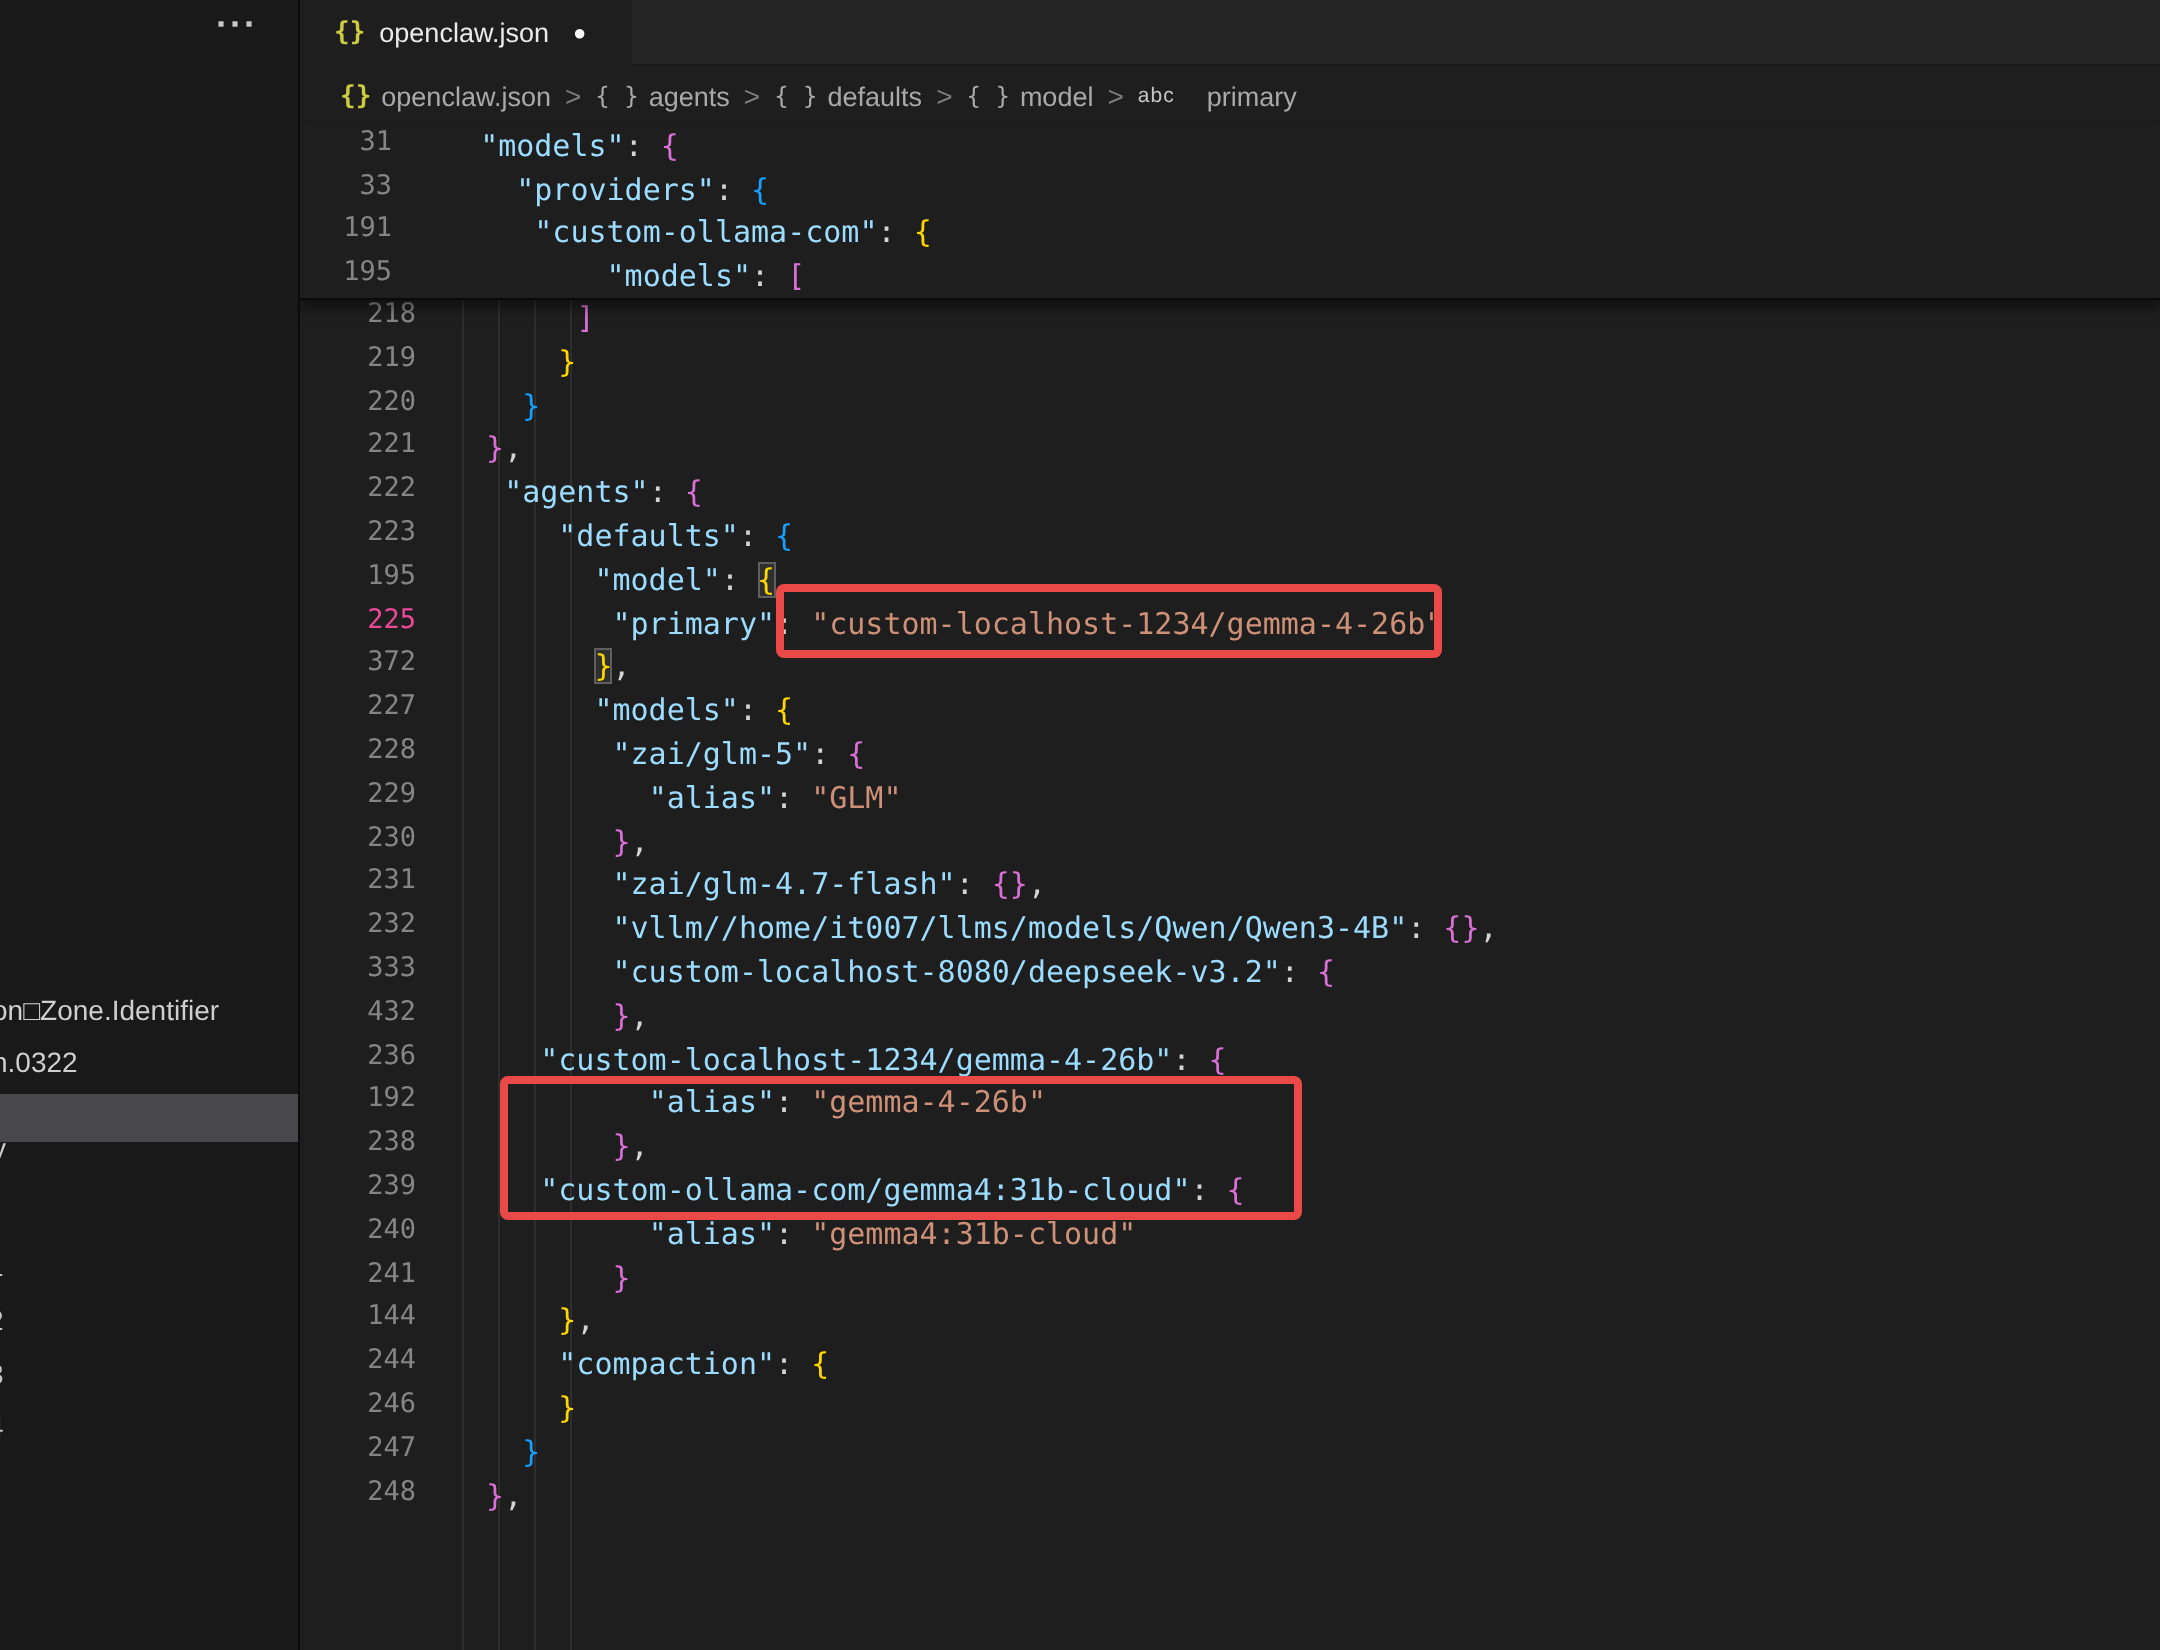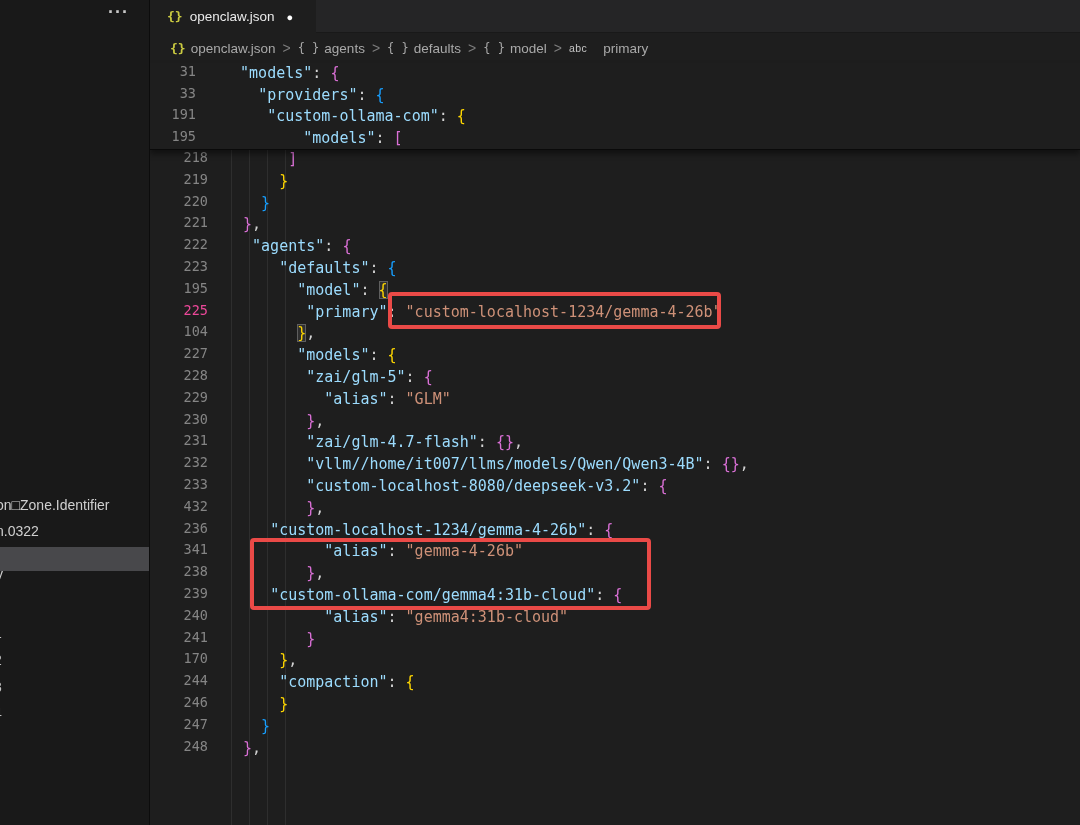--- a/index.html
+++ b/index.html
@@ -171,21 +171,21 @@
       </div>
       <div class="code-row">
         <div class="gutter">195</div>
         <pre class="code-text"><span>       </span><span class="key">"model"</span><span class="punc">: </span><span class="b1 match">{</span></pre>
       </div>
       <div class="code-row">
         <div class="gutter active">225</div>
         <pre class="code-text"><span>        </span><span class="key">"primary"</span><span class="punc">: </span><span class="str">"custom-localhost-1234/gemma-4-26b"</span></pre>
       </div>
       <div class="code-row">
-        <div class="gutter">104</div>
+        <div class="gutter">372</div>
         <pre class="code-text"><span>       </span><span class="b1 match">}</span><span class="punc">,</span></pre>
       </div>
       <div class="code-row">
         <div class="gutter">227</div>
         <pre class="code-text"><span>       </span><span class="key">"models"</span><span class="punc">: </span><span class="b1">{</span></pre>
       </div>
       <div class="code-row">
         <div class="gutter">228</div>
         <pre class="code-text"><span>        </span><span class="key">"zai/glm-5"</span><span class="punc">: </span><span class="b2">{</span></pre>
       </div>
@@ -199,53 +199,53 @@
       </div>
       <div class="code-row">
         <div class="gutter">231</div>
         <pre class="code-text"><span>        </span><span class="key">"zai/glm-4.7-flash"</span><span class="punc">: </span><span class="b2">{}</span><span class="punc">,</span></pre>
       </div>
       <div class="code-row">
         <div class="gutter">232</div>
         <pre class="code-text"><span>        </span><span class="key">"vllm//home/it007/llms/models/Qwen/Qwen3-4B"</span><span class="punc">: </span><span class="b2">{}</span><span class="punc">,</span></pre>
       </div>
       <div class="code-row">
-        <div class="gutter">233</div>
+        <div class="gutter">333</div>
         <pre class="code-text"><span>        </span><span class="key">"custom-localhost-8080/deepseek-v3.2"</span><span class="punc">: </span><span class="b2">{</span></pre>
       </div>
       <div class="code-row">
         <div class="gutter">432</div>
         <pre class="code-text"><span>        </span><span class="b2">}</span><span class="punc">,</span></pre>
       </div>
       <div class="code-row">
         <div class="gutter">236</div>
         <pre class="code-text"><span>    </span><span class="key">"custom-localhost-1234/gemma-4-26b"</span><span class="punc">: </span><span class="b2">{</span></pre>
       </div>
       <div class="code-row">
-        <div class="gutter">341</div>
+        <div class="gutter">192</div>
         <pre class="code-text"><span>          </span><span class="key">"alias"</span><span class="punc">: </span><span class="str">"gemma-4-26b"</span></pre>
       </div>
       <div class="code-row">
         <div class="gutter">238</div>
         <pre class="code-text"><span>        </span><span class="b2">}</span><span class="punc">,</span></pre>
       </div>
       <div class="code-row">
         <div class="gutter">239</div>
         <pre class="code-text"><span>    </span><span class="key">"custom-ollama-com/gemma4:31b-cloud"</span><span class="punc">: </span><span class="b2">{</span></pre>
       </div>
       <div class="code-row">
         <div class="gutter">240</div>
         <pre class="code-text"><span>          </span><span class="key">"alias"</span><span class="punc">: </span><span class="str">"gemma4:31b-cloud"</span></pre>
       </div>
       <div class="code-row">
         <div class="gutter">241</div>
         <pre class="code-text"><span>        </span><span class="b2">}</span></pre>
       </div>
       <div class="code-row">
-        <div class="gutter">170</div>
+        <div class="gutter">144</div>
         <pre class="code-text"><span>     </span><span class="b1">}</span><span class="punc">,</span></pre>
       </div>
       <div class="code-row">
         <div class="gutter">244</div>
         <pre class="code-text"><span>     </span><span class="key">"compaction"</span><span class="punc">: </span><span class="b1">{</span></pre>
       </div>
       <div class="code-row">
         <div class="gutter">246</div>
         <pre class="code-text"><span>     </span><span class="b1">}</span></pre>
       </div>

